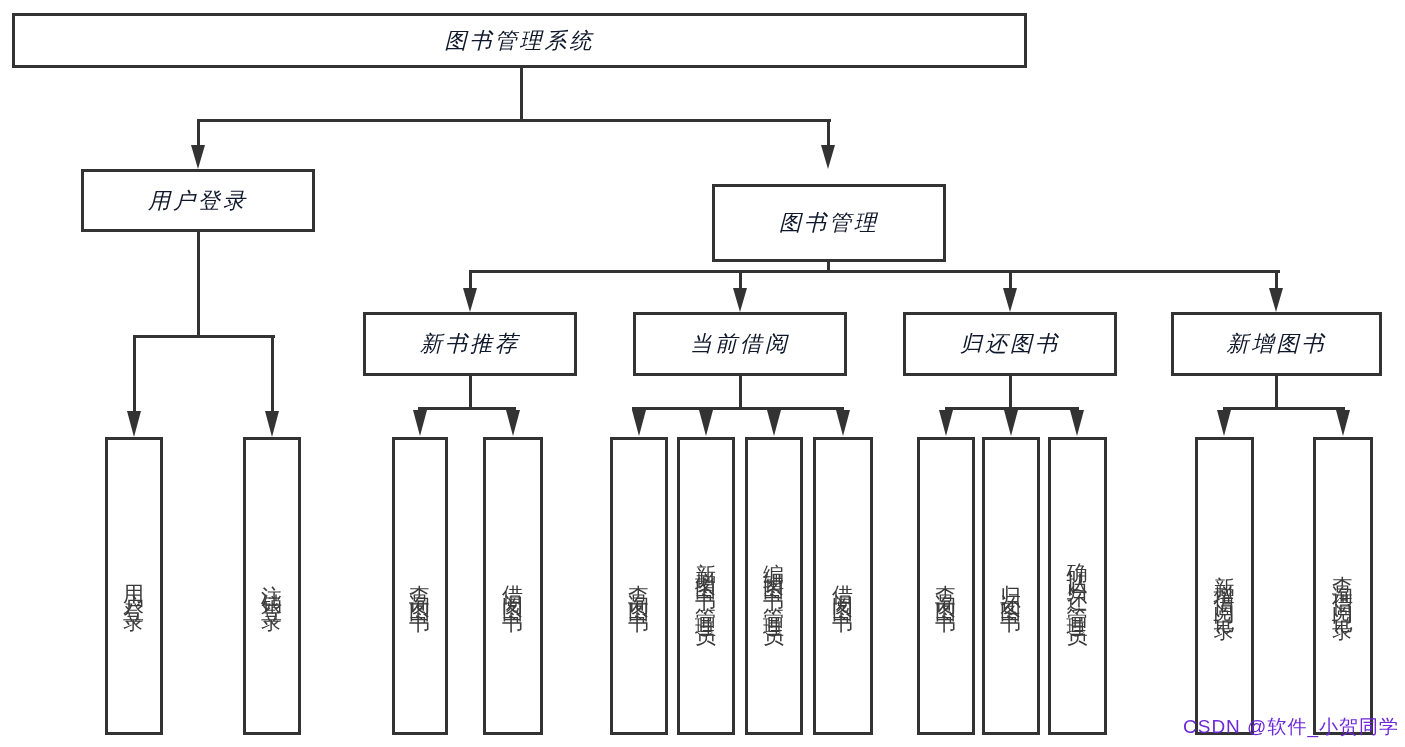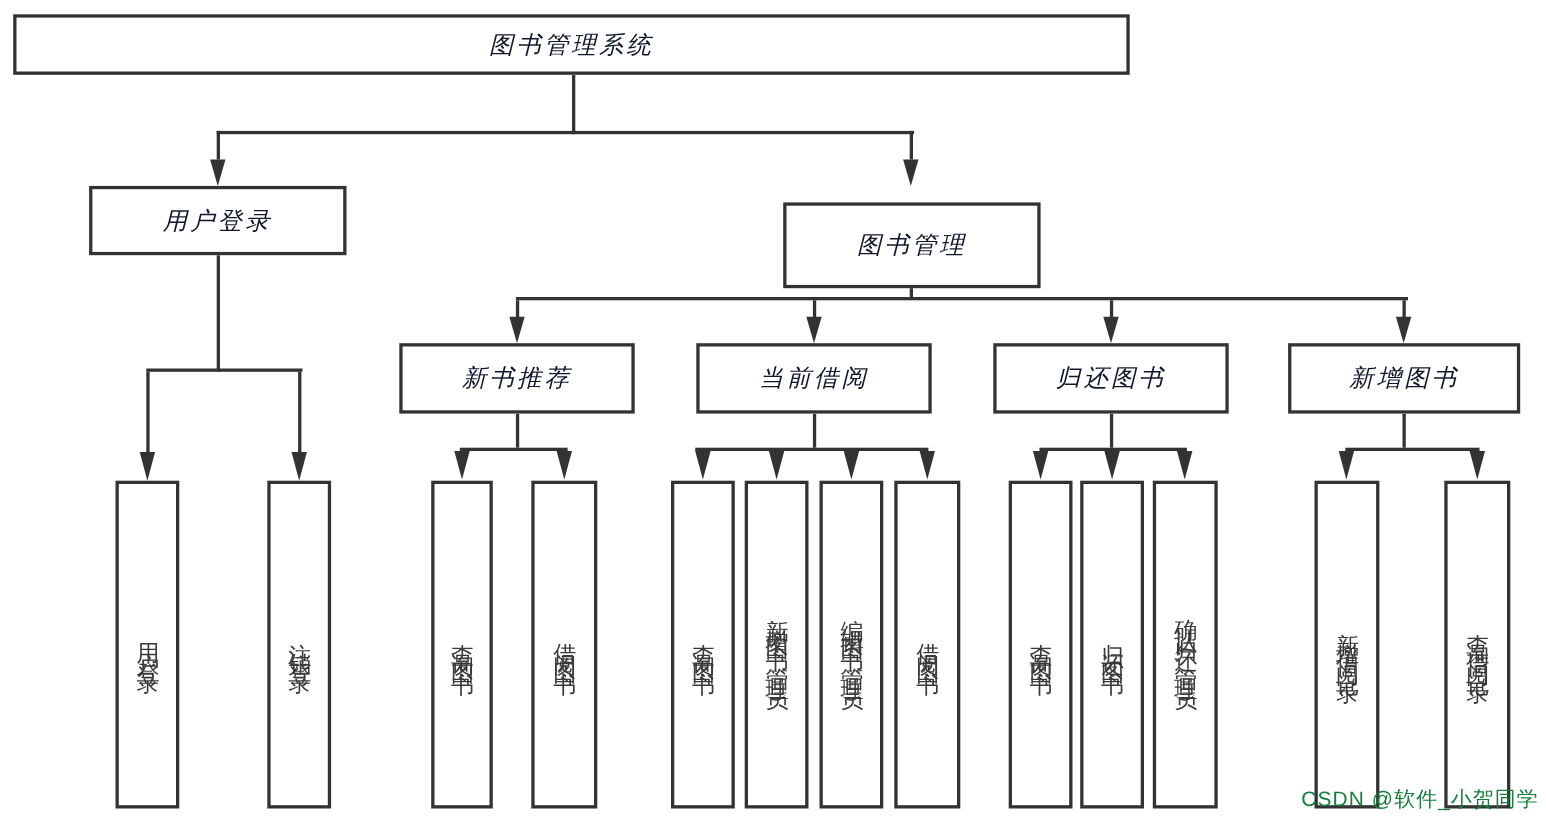--- a/index.html
+++ b/index.html
@@ -60,21 +60,21 @@
     border-right: 7px solid transparent;
     border-top: 26px solid #333333;
     z-index: 3;
   }
 
   .watermark {
     position: absolute;
     left: 1183px;
     top: 714px;
     font-size: 19px;
-    color: #15803d;
+    color: #6d28d9;
     letter-spacing: 1px;
     z-index: 5;
     white-space: nowrap;
   }
 </style>
 </head>
 <body>
 
 <div class="canvas">
 

